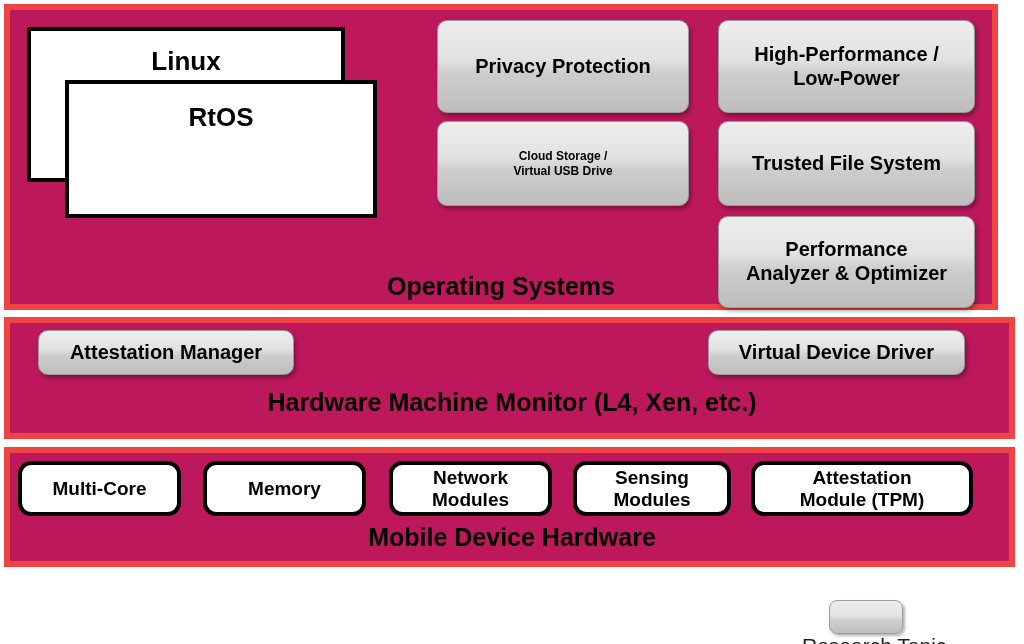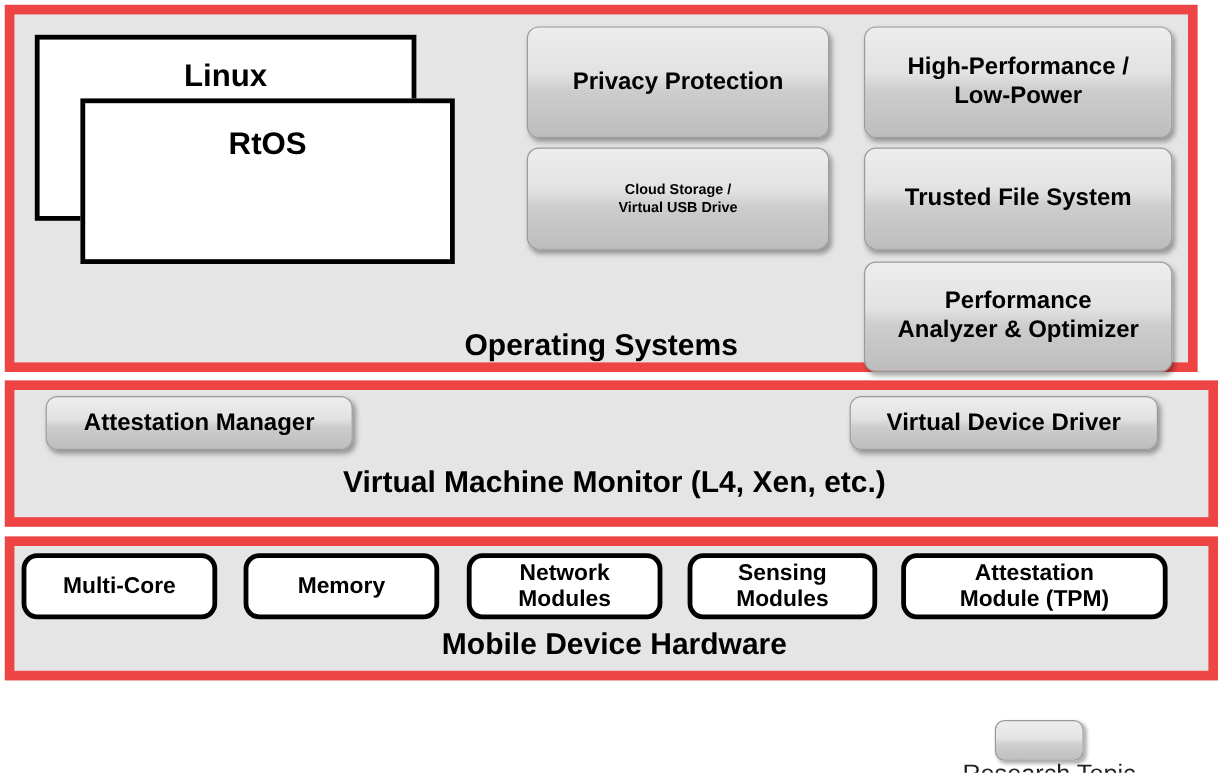--- a/index.html
+++ b/index.html
@@ -18,22 +18,22 @@
   #stage {
     position: absolute;
     left: 0; top: 0;
     width: 1024px;
     height: 644px;
   }
 
   
   .layer-panel {
     position: absolute;
-    background: #e5e5e5;
-    border: 8px solid #ef4444;
+    background: #be185d;
+    border: 6px solid #ef4444;
     box-sizing: border-box;
   }
   #os-layer       { left: 4px;  top: 4px;   width: 994px; height: 306px; }
   #vmm-layer      { left: 4px;  top: 317px; width: 1011px; height: 122px; }
   #hardware-layer { left: 4px;  top: 447px; width: 1011px; height: 120px; }
 
   
   .layer-caption {
     position: absolute;
     font-weight: bold;
@@ -190,21 +190,21 @@
 
   <div class="topic-box" id="topic-attest-mgr">
     <span class="topic-label">Attestation Manager</span>
   </div>
 
 
   <div class="topic-box" id="topic-vdd">
     <span class="topic-label">Virtual Device Driver</span>
   </div>
 
-  <div class="layer-caption" id="vmm-caption">Virtual Machine Monitor (L4, Xen, etc.)</div>
+  <div class="layer-caption" id="vmm-caption">Hardware Machine Monitor (L4, Xen, etc.)</div>
 
   <div class="layer-panel" id="hardware-layer"></div>
 
   <div class="hw-box" id="hw-multicore">
     <span class="hw-label">Multi-Core</span>
   </div>
 
   <div class="hw-box" id="hw-memory">
     <span class="hw-label">Memory</span>
   </div>

